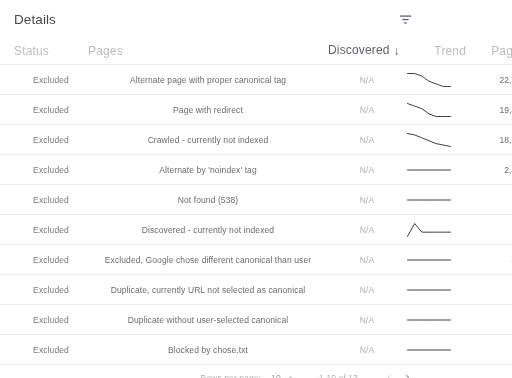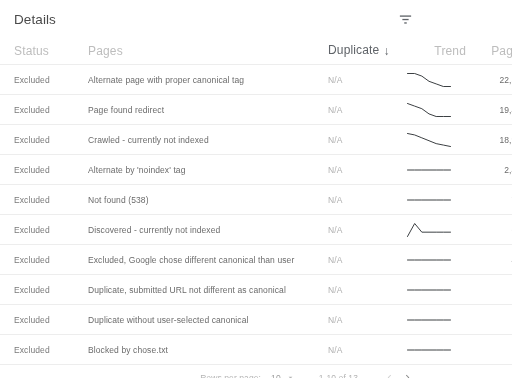--- a/index.html
+++ b/index.html
@@ -85,20 +85,21 @@
   tbody td {
     font-size: 8.5px;
     color: #7a7a7a;
     height: 29px;
     padding: 0;
     border-bottom: 1px solid #ededed;
     vertical-align: middle;
     letter-spacing: .1px;
     white-space: nowrap;
     overflow: hidden;
+    text-align: center;
   }
   tbody td.c-status { padding-left: 14px; color: #7a7a7a; }
   tbody td.c-type   { color: #6b6b6b; }
   tbody td.c-valid  { color: #b0b0b0; }
   tbody td.c-pages  { text-align: right; padding-right: 15px; color: #6b6b6b; }
   tbody td.c-trend  { padding: 0; }
   .spark { display: block; }
 
   
   .table-footer {
@@ -156,21 +157,21 @@
   <table class="details-table">
     <thead>
       <tr>
         <th class="col-status">
           <span>Status</span>
         </th>
         <th class="col-type">
           <span>Pages</span>
         </th>
         <th class="col-valid sorted">
-          <span>Duplicate</span><span class="sort-arrow">↓</span>
+          <span>Discovered</span><span class="sort-arrow">↓</span>
         </th>
         <th class="col-trend">
           <span>Trend</span>
         </th>
         <th class="col-pages">
           <span>Pages</span>
         </th>
       </tr>
     </thead>
     <tbody id="table-body">
@@ -180,21 +181,21 @@
           <td class="c-valid">N/A</td>
           <td class="c-trend">
             <svg class="spark" width="46" height="16" viewBox="0 0 46 16">
               <polyline points="1.50,1.50 8.67,1.50 15.83,4.10 23.00,9.30 30.17,11.90 37.33,14.50 44.50,14.50" fill="none" stroke="#3c4043" stroke-width="1" stroke-linecap="round" stroke-linejoin="round"></polyline>
             </svg>
           </td>
           <td class="c-pages">22,578</td>
         </tr>
         <tr>
           <td class="c-status">Excluded</td>
-          <td class="c-type">Page found redirect</td>
+          <td class="c-type">Page with redirect</td>
           <td class="c-valid">N/A</td>
           <td class="c-trend">
             <svg class="spark" width="46" height="16" viewBox="0 0 46 16">
               <polyline points="1.50,1.50 8.67,4.10 15.83,6.70 23.00,11.90 30.17,14.50 37.33,14.50 44.50,14.50" fill="none" stroke="#3c4043" stroke-width="1" stroke-linecap="round" stroke-linejoin="round"></polyline>
             </svg>
           </td>
           <td class="c-pages">19,407</td>
         </tr>
         <tr>
           <td class="c-status">Excluded</td>
@@ -246,21 +247,21 @@
           <td class="c-valid">N/A</td>
           <td class="c-trend">
             <svg class="spark" width="46" height="16" viewBox="0 0 46 16">
               <polyline points="1.50,8.00 8.67,8.00 15.83,8.00 23.00,8.00 30.17,8.00 37.33,8.00 44.50,8.00" fill="none" stroke="#3c4043" stroke-width="1" stroke-linecap="round" stroke-linejoin="round"></polyline>
             </svg>
           </td>
           <td class="c-pages">494</td>
         </tr>
         <tr>
           <td class="c-status">Excluded</td>
-          <td class="c-type">Duplicate, submitted URL not different as canonical</td>
+          <td class="c-type">Duplicate, currently URL not selected as canonical</td>
           <td class="c-valid">N/A</td>
           <td class="c-trend">
             <svg class="spark" width="46" height="16" viewBox="0 0 46 16">
               <polyline points="1.50,8.00 8.67,8.00 15.83,8.00 23.00,8.00 30.17,8.00 37.33,8.00 44.50,8.00" fill="none" stroke="#3c4043" stroke-width="1" stroke-linecap="round" stroke-linejoin="round"></polyline>
             </svg>
           </td>
           <td class="c-pages">183</td>
         </tr>
         <tr>
           <td class="c-status">Excluded</td>

